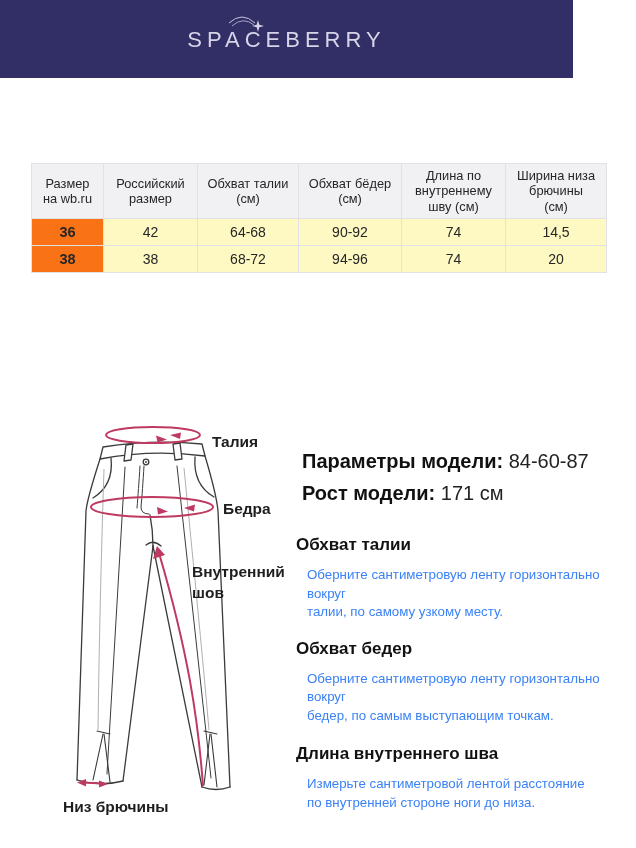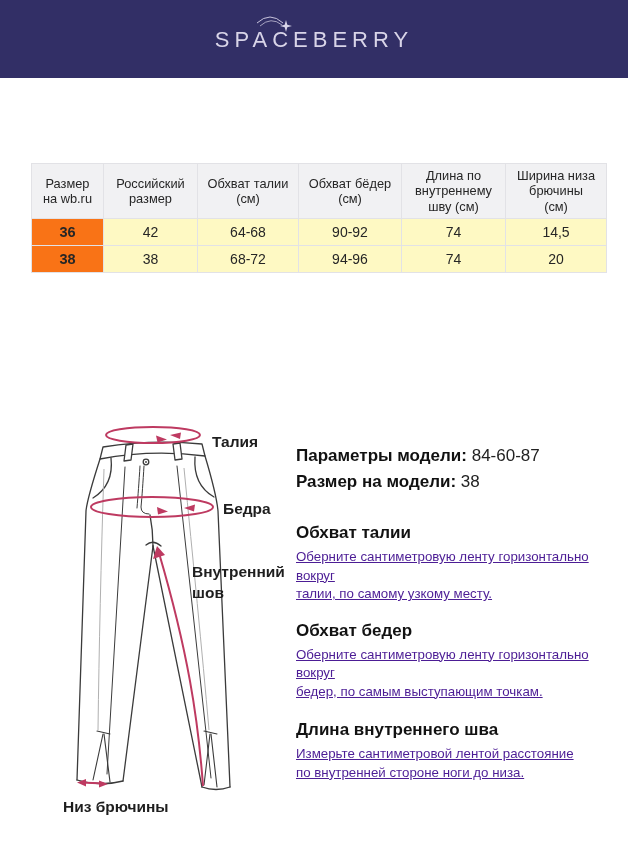--- a/index.html
+++ b/index.html
@@ -3,21 +3,21 @@
 <meta charset="utf-8">
 <style>
   * { box-sizing: border-box; }
   html,body { margin:0; padding:0; }
   body {
     width:636px; height:848px; position:relative; background:#ffffff;
     font-family:"Liberation Sans", sans-serif; overflow:hidden;
   }
   
   .brand-header {
-    position:absolute; left:0; top:0; width:628px; height:78px;
+    position:absolute; left:0; top:0; width:573px; height:78px;
     background:#322f66; display:flex; align-items:center; justify-content:center;
   }
   .logo-wrap { position:relative; display:inline-block; }
   .logo-text {
     color:#d8d4e8; font-size:22px; letter-spacing:5px; font-weight:400;
     line-height:25px; display:inline-block;
   }
   .comet { position:absolute; left:40px; top:-17px; width:42px; height:26px; }
   
   .table-wrap { position:absolute; left:31px; top:163px; width:575px; }
@@ -41,31 +41,30 @@
   
   .diagram {
     position:absolute; left:40px; top:415px; width:260px; height:415px;
   }
   .diagram text {
     font-family:"Liberation Sans", sans-serif; font-weight:700;
     font-size:15.5px; fill:#1e1e1e;
   }
   
   .right-col { position:absolute; left:296px; top:443px; width:332px; }
-  .model-line { margin:0; font-size:17px; line-height:25.5px; color:#222; }
+  .model-line { margin:6px; font-size:20px; line-height:25.5px; color:#222; }
   .model-line .lab { font-weight:700; color:#111; }
   .guide-section { margin:0; }
   .gs1 { margin-top:28px; } .gs2 { margin-top:16px; } .gs3 { margin-top:18px; }
   .guide-section h3 {
     margin:0 0 5px 0; font-size:17px; font-weight:700; color:#121212; line-height:21px;
   }
   .guide-section p {
-    margin:0; font-size:13.3px; line-height:18.5px; color:#4c1d95;
+    margin:11px; font-size:13.3px; line-height:18.5px; color:#3b82f6;
     white-space:pre-line;
-    text-decoration:underline;
   }
 </style>
 </head>
 <body>
 
 <header class="brand-header">
   <div class="logo-wrap">
     <svg class="comet" viewBox="0 0 42 26">
       <path d="M2,13 Q15,1 28,13" fill="none" stroke="#d8d4e8" stroke-width="0.9"></path>
       <path d="M5,16 Q16,6 27,15" fill="none" stroke="#d8d4e8" stroke-width="0.7"></path>
@@ -191,22 +190,22 @@
   <text x="63" y="812">Низ брючины</text>
 </svg>
 
 <div class="right-col">
   <div class="model-info">
     <p class="model-line">
       <span class="lab">Параметры модели:</span>
       <span class="val">84-60-87</span>
     </p>
     <p class="model-line">
-      <span class="lab">Размер на модели:</span>
-      <span class="val">38</span>
+      <span class="lab">Рост модели:</span>
+      <span class="val">171 см</span>
     </p>
   </div>
 
   <section class="guide-section gs1">
     <h3>Обхват талии</h3>
     <p>Оберните сантиметровую ленту горизонтально вокруг
 талии, по самому узкому месту.</p>
   </section>
 
   <section class="guide-section gs2">

